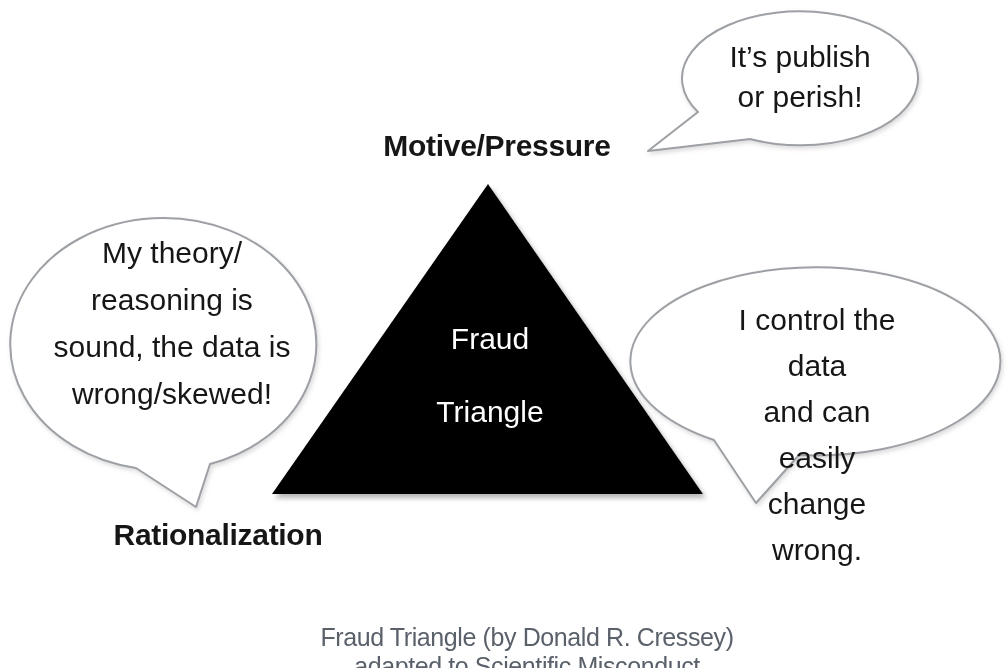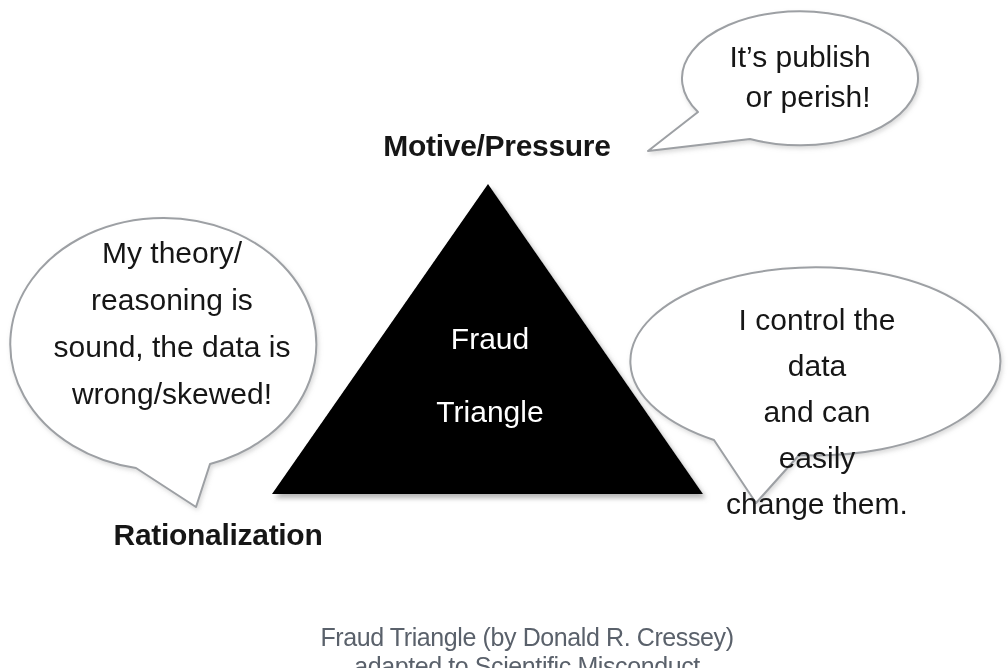--- a/index.html
+++ b/index.html
@@ -67,27 +67,27 @@
   </svg>
 
   <div class="txt triangle-label" style="left:490px; top:302px;">Fraud
 Triangle</div>
 
   <div class="txt vertex-label" style="left:218px; top:518px;">Rationalization</div>
 
   <div class="txt vertex-label" style="left:497px; top:129px;">Motive/Pressure</div>
 
 
-  <div class="txt bubble-text" style="left:800px; top:37px; line-height:40px;text-align:right;">It’s publish
+  <div class="txt bubble-text" style="left:800px; top:37px; line-height:40px;">It’s publish
 or perish!</div>
 
   <div class="txt bubble-text" style="left:172px; top:229px; line-height:47px;">My theory/
 reasoning is
 sound, the data is
 wrong/skewed!</div>
 
   <div class="txt bubble-text" style="left:817px; top:297px; line-height:46px;">I control the data
 and can easily
-change them.</div>
+change wrong.</div>
 
   <div class="txt caption" style="left:527px; top:623px;">Fraud Triangle (by Donald R. Cressey) adapted to Scientific Misconduct</div>
 
 </div>
 
 </body></html>

